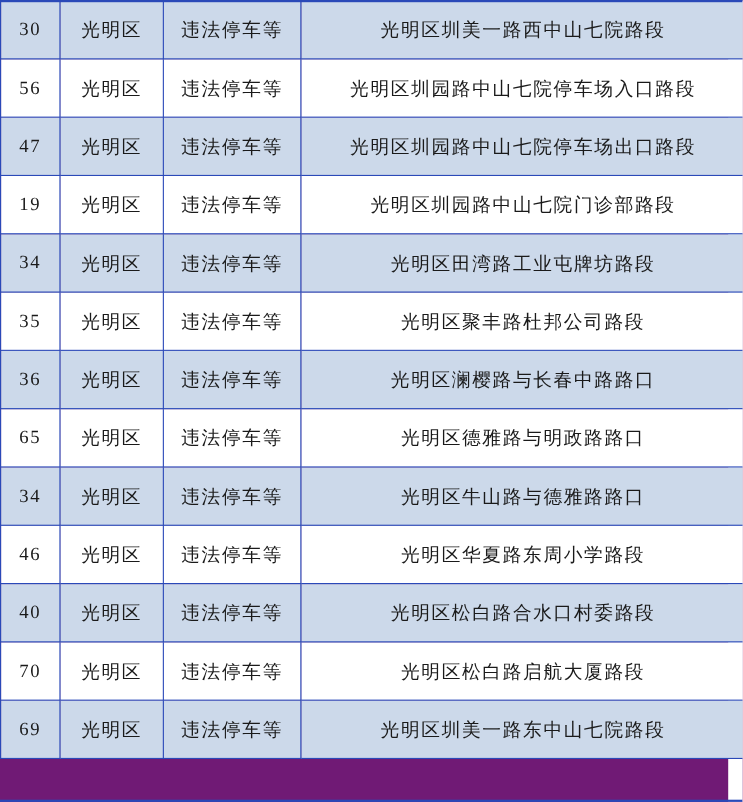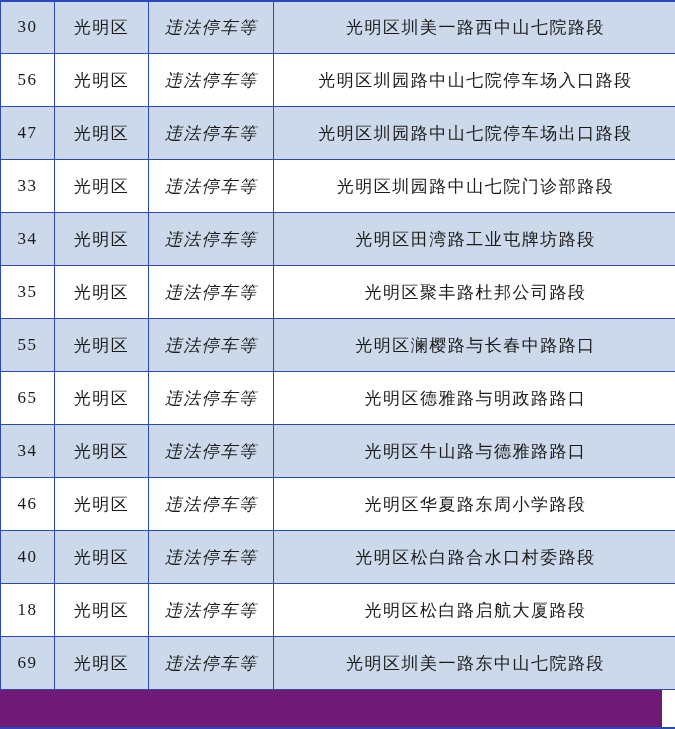--- a/index.html
+++ b/index.html
@@ -39,21 +39,21 @@
     font-family: "Liberation Serif", "DejaVu Serif", serif;
   }
   tr.row-shaded td {
     background: #ccd9ea;
   }
   tr.row-plain td {
     background: #ffffff;
   }
   td.col-idx { width: 53px; letter-spacing: 0.5px; }
   td.col-dist { width: 93px; }
-  td.col-type { width: 124px; font-style: italic; }
+  td.col-type { width: 124px; }
   td.col-loc  { width: 403px; }
   
   #top-edge {
     position: absolute;
     top: 0; left: 0;
     width: 675px;
     height: 2px;
     background: #2a49b8;
   }
   #bottom-edge {
@@ -83,39 +83,39 @@
         <td class="col-type">违法停车等</td>
         <td class="col-loc">光明区圳园路中山七院停车场入口路段</td>
       </tr>
       <tr class="row-shaded">
         <td class="col-idx">47</td>
         <td class="col-dist">光明区</td>
         <td class="col-type">违法停车等</td>
         <td class="col-loc">光明区圳园路中山七院停车场出口路段</td>
       </tr>
       <tr class="row-plain">
-        <td class="col-idx">33</td>
+        <td class="col-idx">19</td>
         <td class="col-dist">光明区</td>
         <td class="col-type">违法停车等</td>
         <td class="col-loc">光明区圳园路中山七院门诊部路段</td>
       </tr>
       <tr class="row-shaded">
         <td class="col-idx">34</td>
         <td class="col-dist">光明区</td>
         <td class="col-type">违法停车等</td>
         <td class="col-loc">光明区田湾路工业屯牌坊路段</td>
       </tr>
       <tr class="row-plain">
         <td class="col-idx">35</td>
         <td class="col-dist">光明区</td>
         <td class="col-type">违法停车等</td>
         <td class="col-loc">光明区聚丰路杜邦公司路段</td>
       </tr>
       <tr class="row-shaded">
-        <td class="col-idx">55</td>
+        <td class="col-idx">36</td>
         <td class="col-dist">光明区</td>
         <td class="col-type">违法停车等</td>
         <td class="col-loc">光明区澜樱路与长春中路路口</td>
       </tr>
       <tr class="row-plain">
         <td class="col-idx">65</td>
         <td class="col-dist">光明区</td>
         <td class="col-type">违法停车等</td>
         <td class="col-loc">光明区德雅路与明政路路口</td>
       </tr>
@@ -131,21 +131,21 @@
         <td class="col-type">违法停车等</td>
         <td class="col-loc">光明区华夏路东周小学路段</td>
       </tr>
       <tr class="row-shaded">
         <td class="col-idx">40</td>
         <td class="col-dist">光明区</td>
         <td class="col-type">违法停车等</td>
         <td class="col-loc">光明区松白路合水口村委路段</td>
       </tr>
       <tr class="row-plain">
-        <td class="col-idx">18</td>
+        <td class="col-idx">70</td>
         <td class="col-dist">光明区</td>
         <td class="col-type">违法停车等</td>
         <td class="col-loc">光明区松白路启航大厦路段</td>
       </tr>
       <tr class="row-shaded">
         <td class="col-idx">69</td>
         <td class="col-dist">光明区</td>
         <td class="col-type">违法停车等</td>
         <td class="col-loc">光明区圳美一路东中山七院路段</td>
       </tr>

